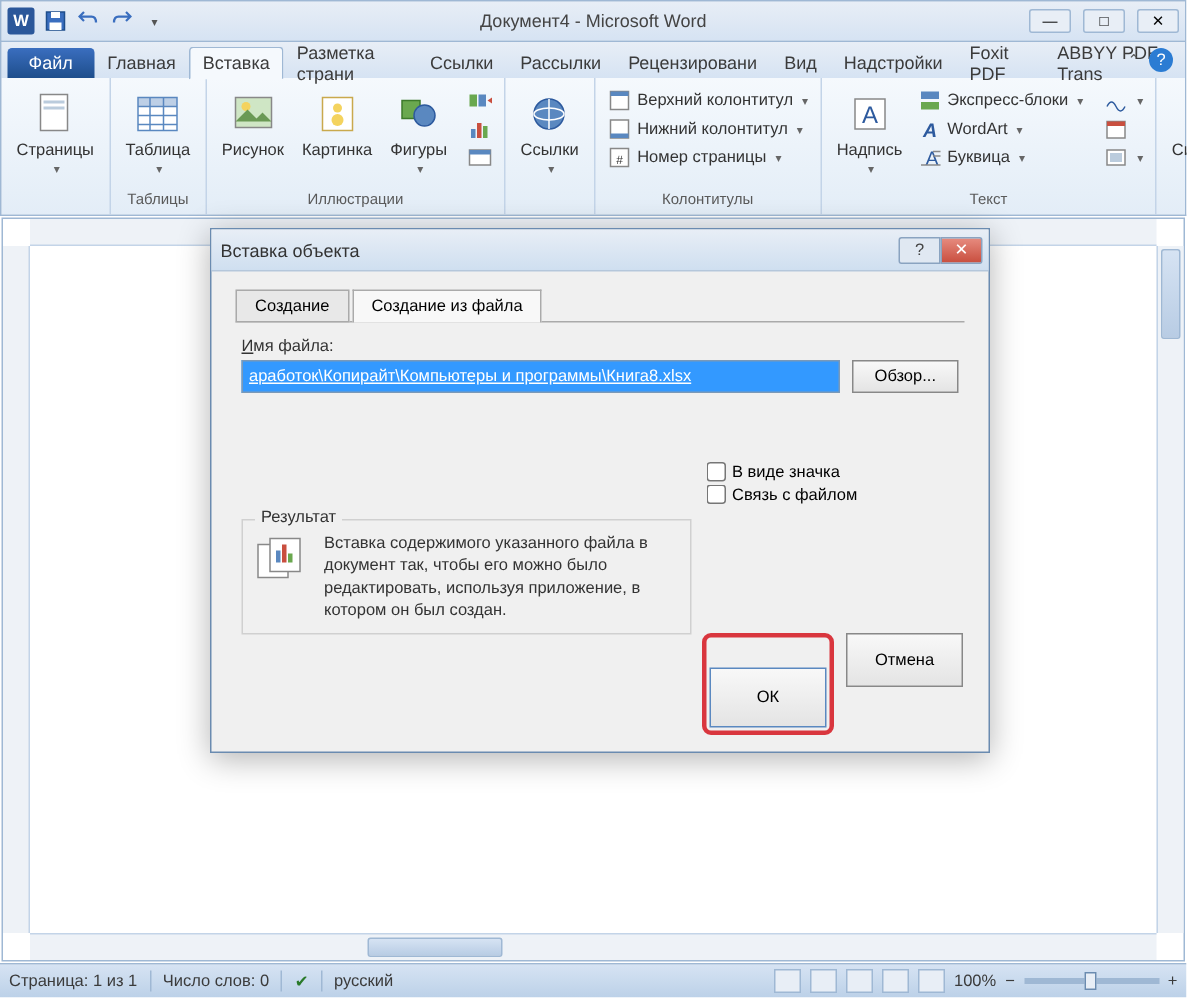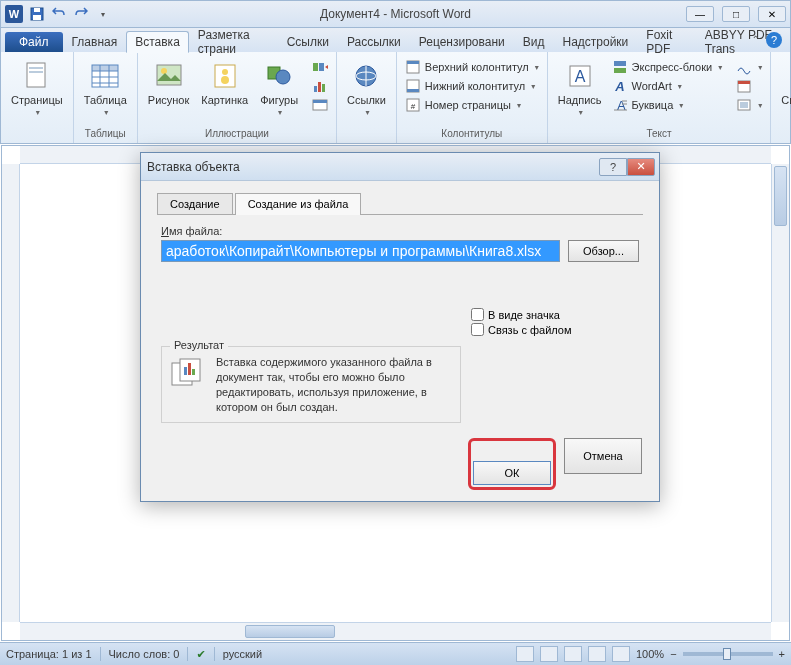--- a/index.html
+++ b/index.html
@@ -55,32 +55,32 @@
 .dlg-help { background:#e0e8f2; border-radius:2px 0 0 2px; color:#444; }
 .dlg-close { background:linear-gradient(#e68a7e,#c94f3f); color:#fff; border-radius:0 2px 2px 0; }
 .dlg-body { padding:8px 16px; }
 .dlg-tabs { display:flex; border-bottom:1px solid #aaa; margin-top:4px; }
 .dlg-tab { padding:4px 12px; font-size:11px; border:1px solid #aaa; border-bottom:none; background:#f8f8f8; margin-right:2px; margin-bottom:-1px; cursor:pointer; }
 .dlg-tab.inactive { background:#e8e8e8; border-bottom:1px solid #aaa; }
 .dlg-content { padding:10px 4px; }
 .field-label { font-size:11px; color:#333; margin-bottom:3px; }
 .field-label u { text-decoration:underline; }
 .file-row { display:flex; gap:8px; align-items:center; }
-.file-input { flex:1; height:22px; border:1px solid #7a99b8; padding:0 4px; font-size:14px; background:#3399ff; color:#fff; }
+.file-input { flex:1; height:22px; border:1px solid #7a99b8; padding:0 4px; font-size:11px; background:#3399ff; color:#fff;text-decoration:underline; }
 .browse-btn { height:22px; padding:0 14px; font-size:11px; background:linear-gradient(#f8f8f8,#e4e4e4); border:1px solid #888; cursor:pointer; }
 .check-row { display:flex; align-items:center; gap:4px; font-size:11px; margin:2px 0; }
 .check-row input { width:13px; height:13px; }
 .checks { margin-left:310px; margin-top:46px; }
 .result-box { border:1px solid #d0d0d0; padding:8px; margin-top:10px; position:relative; width:300px; }
 .result-legend { position:absolute; top:-8px; left:8px; background:#f0f0f0; padding:0 4px; font-size:11px; color:#333; }
 .result-content { display:flex; gap:10px; align-items:flex-start; }
 .result-ico { width:36px; height:36px; flex-shrink:0; display:flex; align-items:center; justify-content:center; }
 .result-text { font-size:11px; color:#333; line-height:1.35; }
 .dlg-footer { position:absolute; bottom:12px; right:18px; display:flex; gap:8px; }
-.ok-btn { width:78px; height:24px; background:linear-gradient(#f8f8f8,#e4e4e4); border:1px solid #5a88c0; font-size:11px; cursor:pointer;margin-top:18px; }
+.ok-btn { width:78px; height:40px; background:linear-gradient(#f8f8f8,#e4e4e4); border:1px solid #5a88c0; font-size:11px; cursor:pointer;margin-top:18px; }
 .ok-highlight { border:3px solid #d9363e; border-radius:6px; padding:2px; display:inline-block; }
 .cancel-btn { width:78px; height:36px; background:linear-gradient(#f8f8f8,#e4e4e4); border:1px solid #888; font-size:11px; cursor:pointer; }
 
 
 .statusbar { position:absolute; bottom:0; left:0; right:0; height:23px; background:linear-gradient(#d6e3f3,#bcd1e8); border-top:1px solid #9fb8d4; display:flex; align-items:center; font-size:11px; color:#3b3b3b; padding:0 6px; }
 .status-sep { width:1px; height:14px; background:#9fb8d4; margin:0 8px; }
 .status-right { position:absolute; right:6px; display:flex; align-items:center; gap:6px; }
 .view-btn { width:18px; height:16px; border:1px solid #9fb8d4; background:#e8eef6; cursor:pointer; }
 .zoom-slider { width:90px; height:4px; background:#9fb8d4; position:relative; }
 .zoom-thumb { position:absolute; left:45%; top:-4px; width:8px; height:12px; background:#e8eef6; border:1px solid #6a8bb0; }

